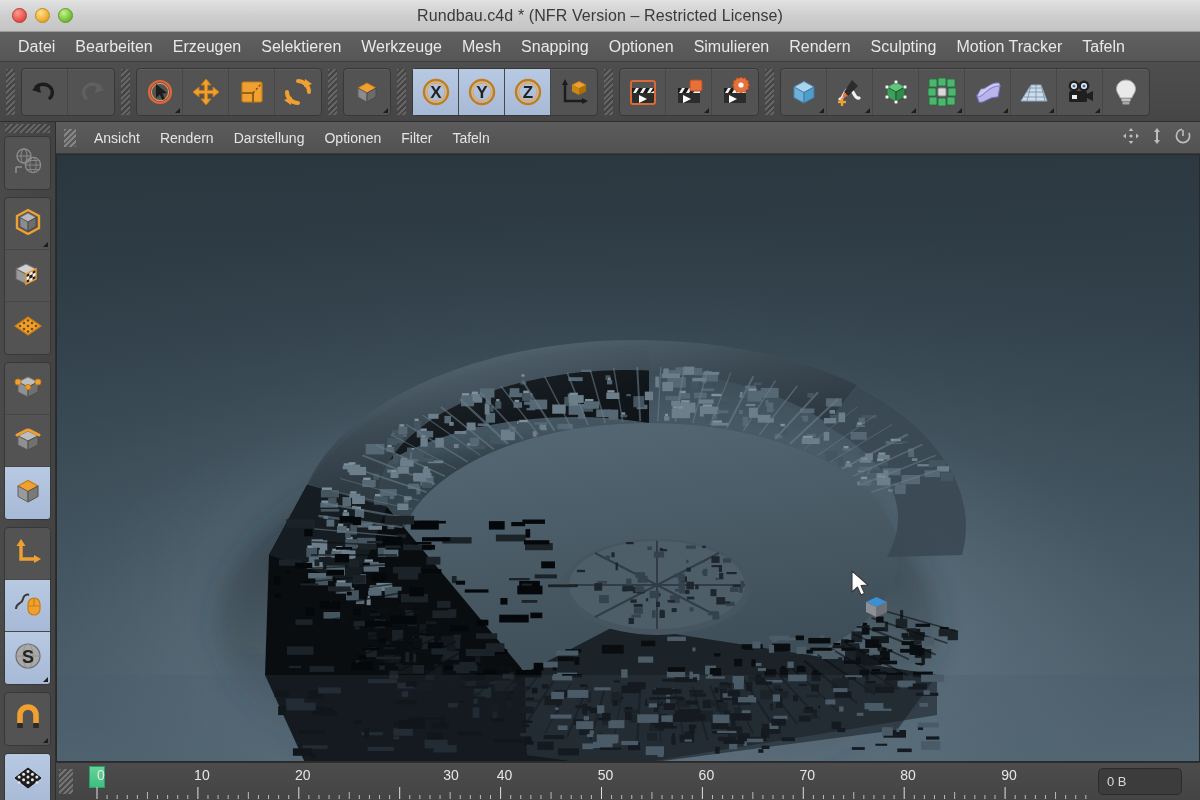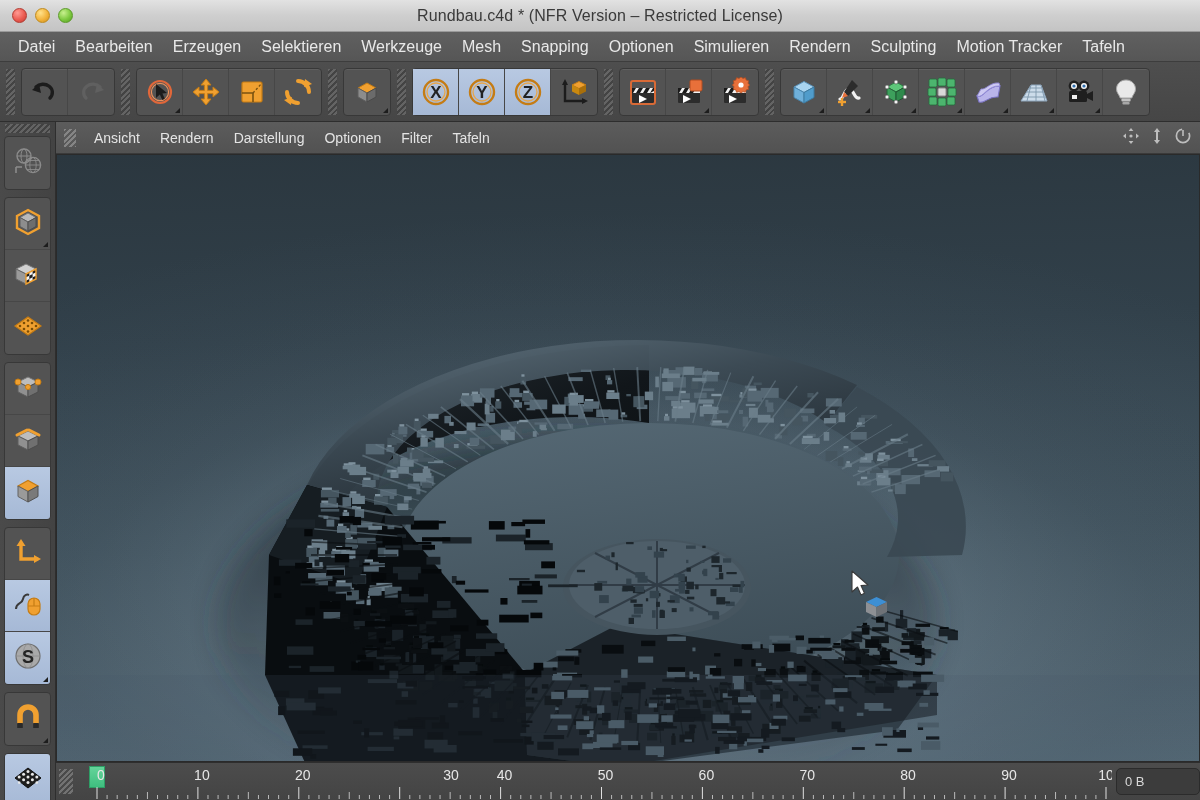--- a/index.html
+++ b/index.html
@@ -152,21 +152,21 @@
     position:absolute; top:3px; width:16px; height:22px;
     background:linear-gradient(180deg,#64d49a 0%,#3fbe7f 100%);
     border:1px solid #2e9e66;
   }
   .tl-label {
     position:absolute; top:4px; font-size:14px; color:#e6e6e6;
     transform:translateX(-50%); white-space:nowrap;
   }
   .tl-ticks { position:absolute; left:0; bottom:2px; width:100%; height:14px; }
   .tl-end {
-    width:84px; margin:5px 0 5px 4px; flex:0 0 auto;
+    width:84px; margin:5px 18px 5px 4px; flex:0 0 auto;
     background:#3c3c3c; border:1px solid #2b2b2b; border-radius:5px;
     display:flex; align-items:center; padding-left:8px;
     font-size:13px; color:#d8d8d8;
   }
 
   .cursor { position:absolute; pointer-events:none; }
 </style>
 </head>
 <body>
 

